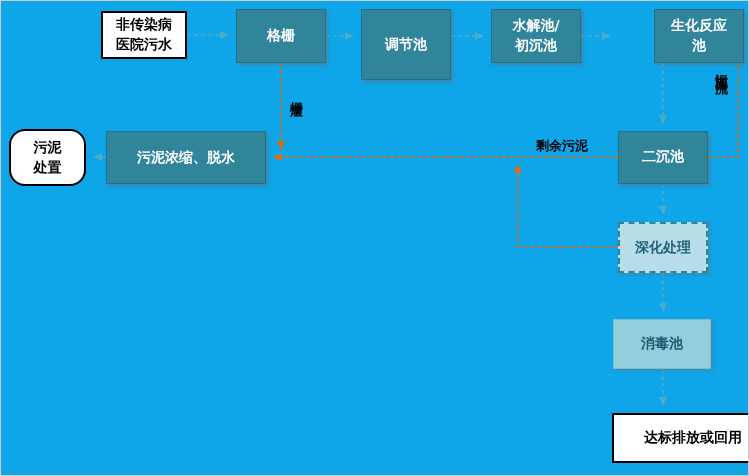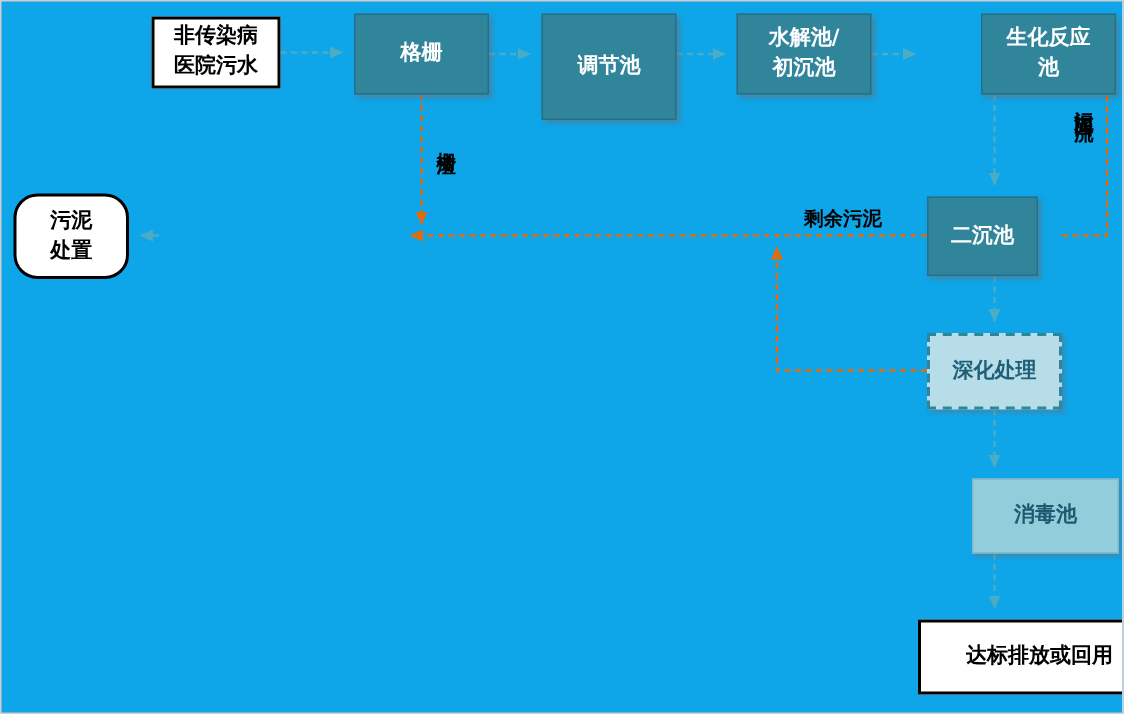--- a/index.html
+++ b/index.html
@@ -21,21 +21,20 @@
   }
   .white-box{background:#ffffff;color:#000000;border:2px solid #000000;}
   .advanced{
     background:#B7DEE8;color:#1F5F78;border:2px dashed #31859B;
     box-shadow:2px 2px 3px rgba(110,110,110,0.4);
     text-align:center;
   }
   .disinfect{
     background:#92CDDC;color:#1C5A70;border:1px solid #85B8C8;
     box-shadow:2px 2px 3px rgba(110,110,110,0.4);
-    margin-left:35px;
   }
   .edge-label{
     position:absolute;font-weight:bold;font-size:13px;color:#000;z-index:3;
     white-space:nowrap;
   }
   .vertical{writing-mode:vertical-rl;text-orientation:upright;letter-spacing:2px;white-space:normal;}
 </style>
 </head>
 <body>
 
@@ -77,28 +76,29 @@
   <div class="node teal" style="left:235px;top:8px;width:90px;height:54px;text-align:center;">格栅</div>
 
   <div class="node teal" style="left:360px;top:8px;width:90px;height:71px;">调节池</div>
 
   <div class="node teal" style="left:490px;top:8px;width:90px;height:54px;">水解池/
 初沉池</div>
 
   <div class="node teal" style="left:617px;top:8px;width:90px;height:54px;margin-left:36px;">生化反应
 池</div>
 
-  <div class="node teal" style="left:617px;top:130px;width:74px;height:53px;">二沉池</div>
+  <div class="node teal" style="left:617px;top:130px;width:90px;height:53px;font-family:Liberation Mono, monospace;">二沉池</div>
 
   <div class="node advanced" style="left:617px;top:221px;width:90px;height:51px;">深化处理</div>
 
   <div class="node disinfect" style="left:612px;top:318px;width:98px;height:50px;">消毒池</div>
 
   <div class="node white-box" style="left:580px;top:412px;width:162px;height:50px;margin-left:31px;">达标排放或回用</div>
 
+  <div class="node teal" style="left:105px;top:130px;width:160px;height:53px;">污泥浓缩、脱水</div>
 
   <div class="node white-box" style="left:8px;top:128px;width:77px;height:57px;border-radius:16px;">污泥
 处置</div>
 
   <div class="edge-label vertical" style="left:286px;top:90px;">栅渣</div>
 
   <div class="edge-label" style="left:521px;top:136px;padding-left:14px;">剩余污泥</div>
 
   <div class="edge-label vertical" style="left:711px;top:63px;">污泥回流</div>
 

